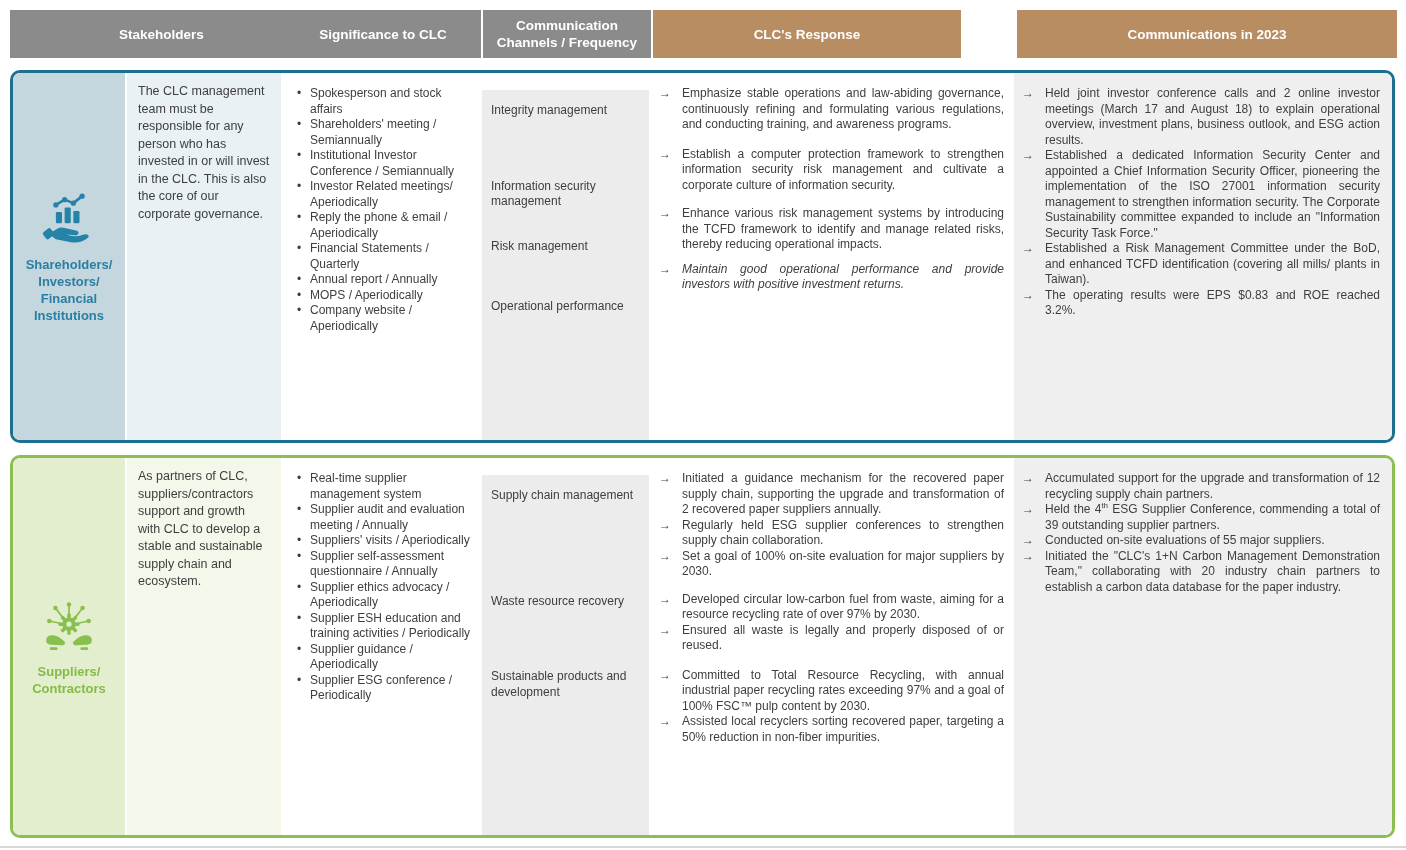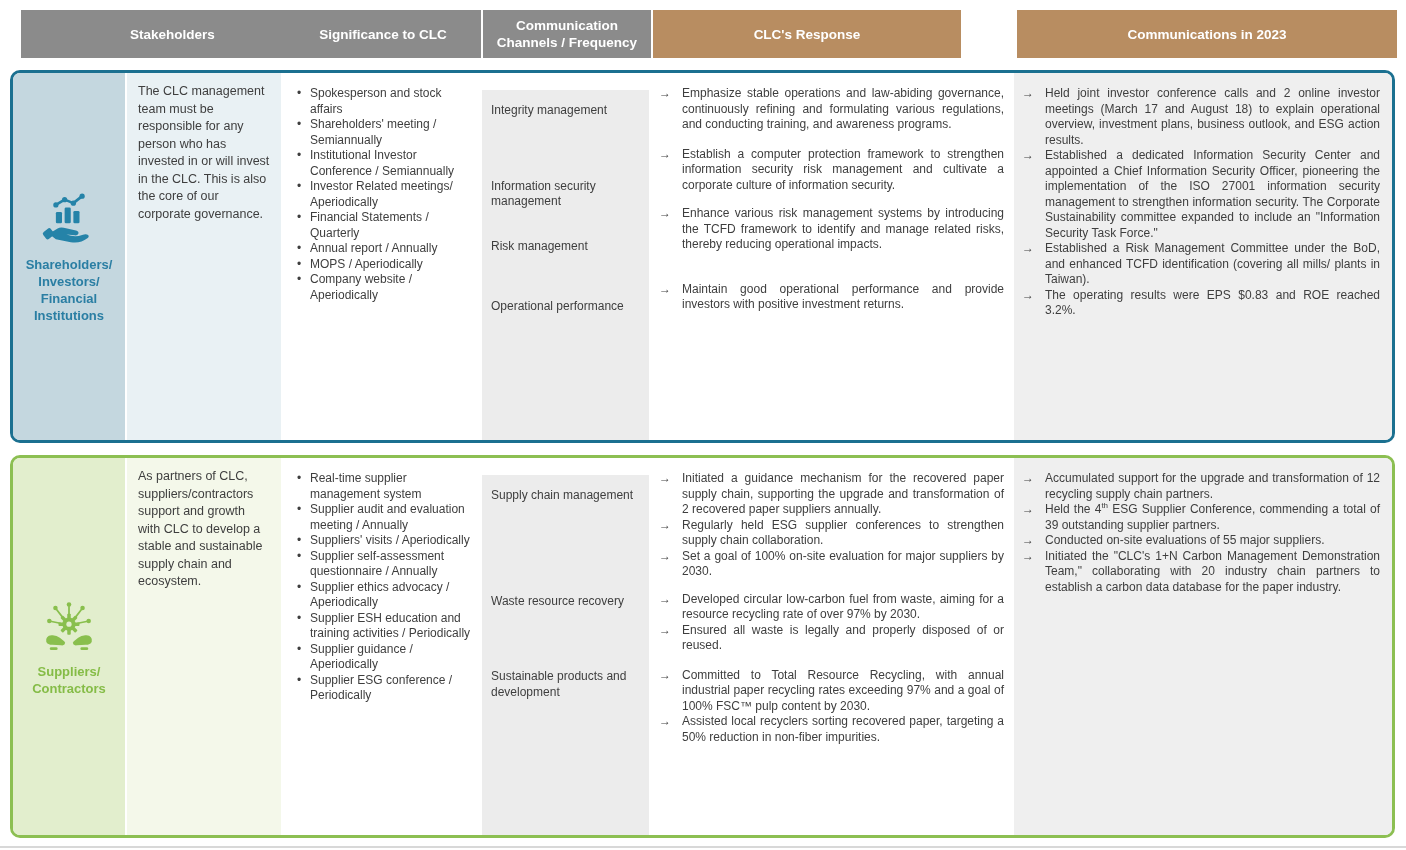--- a/index.html
+++ b/index.html
@@ -10,21 +10,21 @@
   }
   
   .hdr {
     position:absolute; top:10px; height:48px;
     display:flex; align-items:center; justify-content:center;
     color:#ffffff; font-weight:bold; font-size:13.5px; line-height:17px;
     text-align:center; padding:0 10px;
   }
   .hdr-gray { background:#8b8b8b; }
   .hdr-tan  { background:#b88d61; }
-  .hdr1 { left:21px;   width:303px; }
+  .hdr1 { left:10px;   width:303px; }
   .hdr2 { left:285px;  width:196px; }
   .hdr3 { left:483px;  width:168px; }
   .hdr4 { left:653px;  width:308px; }
   .hdr5 { left:1017px; width:380px; }
   
   .card {
     position:absolute; left:10px; width:1385px;
     border-radius:10px; overflow:hidden; display:flex; background:#ffffff;
   }
   .card-r1 { top:70px;  height:373px; border:3px solid #1b7090; }
@@ -62,21 +62,21 @@
   .r2 .chan-2 { margin-top:60px; }
   
   .arrows { list-style:none; }
   .arrows li {
     position:relative; padding-left:23px;
     font-size:12px; line-height:15.5px; text-align:justify;
   }
   .arrows li::before { content:"\2192"; position:absolute; left:0; top:0; }
   .rgroup + .rgroup.gap-r1-1 { margin-top:14px; }
   .rgroup + .rgroup.gap-r1-2 { margin-top:13px; }
-  .rgroup + .rgroup.gap-r1-3 { margin-top:29px; }
+  .rgroup + .rgroup.gap-r1-3 { margin-top:9px;font-style:italic; }
   .rgroup + .rgroup.gap-r2-1 { margin-top:12px; }
   .rgroup + .rgroup.gap-r2-2 { margin-top:14px; }
   sup { font-size:8px; vertical-align:super; line-height:0; }
   .bottom-line { position:absolute; left:0; top:846px; width:1406px; height:2px; background:#d8d8d8; }
   .icon-wrap { width:58px; height:58px; display:flex; align-items:center; justify-content:center; }
 </style>
 </head>
 <body>
 
 <div class="page">
@@ -124,20 +124,21 @@
     <div class="cB">
       <p>The CLC management team must be responsible for any person who has invested in or will invest in the CLC. This is also the core of our corporate governance.</p>
     </div>
 
     <div class="cC">
       <ul class="bullets">
         <li>Spokesperson and stock affairs</li>
         <li>Shareholders' meeting / Semiannually</li>
         <li>Institutional Investor Conference / Semiannually</li>
         <li>Investor Related meetings/ Aperiodically</li>
+        <li>Reply the phone &amp; email / Aperiodically</li>
         <li>Financial Statements / Quarterly</li>
         <li>Annual report / Annually</li>
         <li>MOPS / Aperiodically</li>
         <li>Company website / Aperiodically</li>
       </ul>
     </div>
 
     <div class="cD">
       <span class="chan chan-0">Integrity management</span>
       <span class="chan chan-1">Information security management</span>

